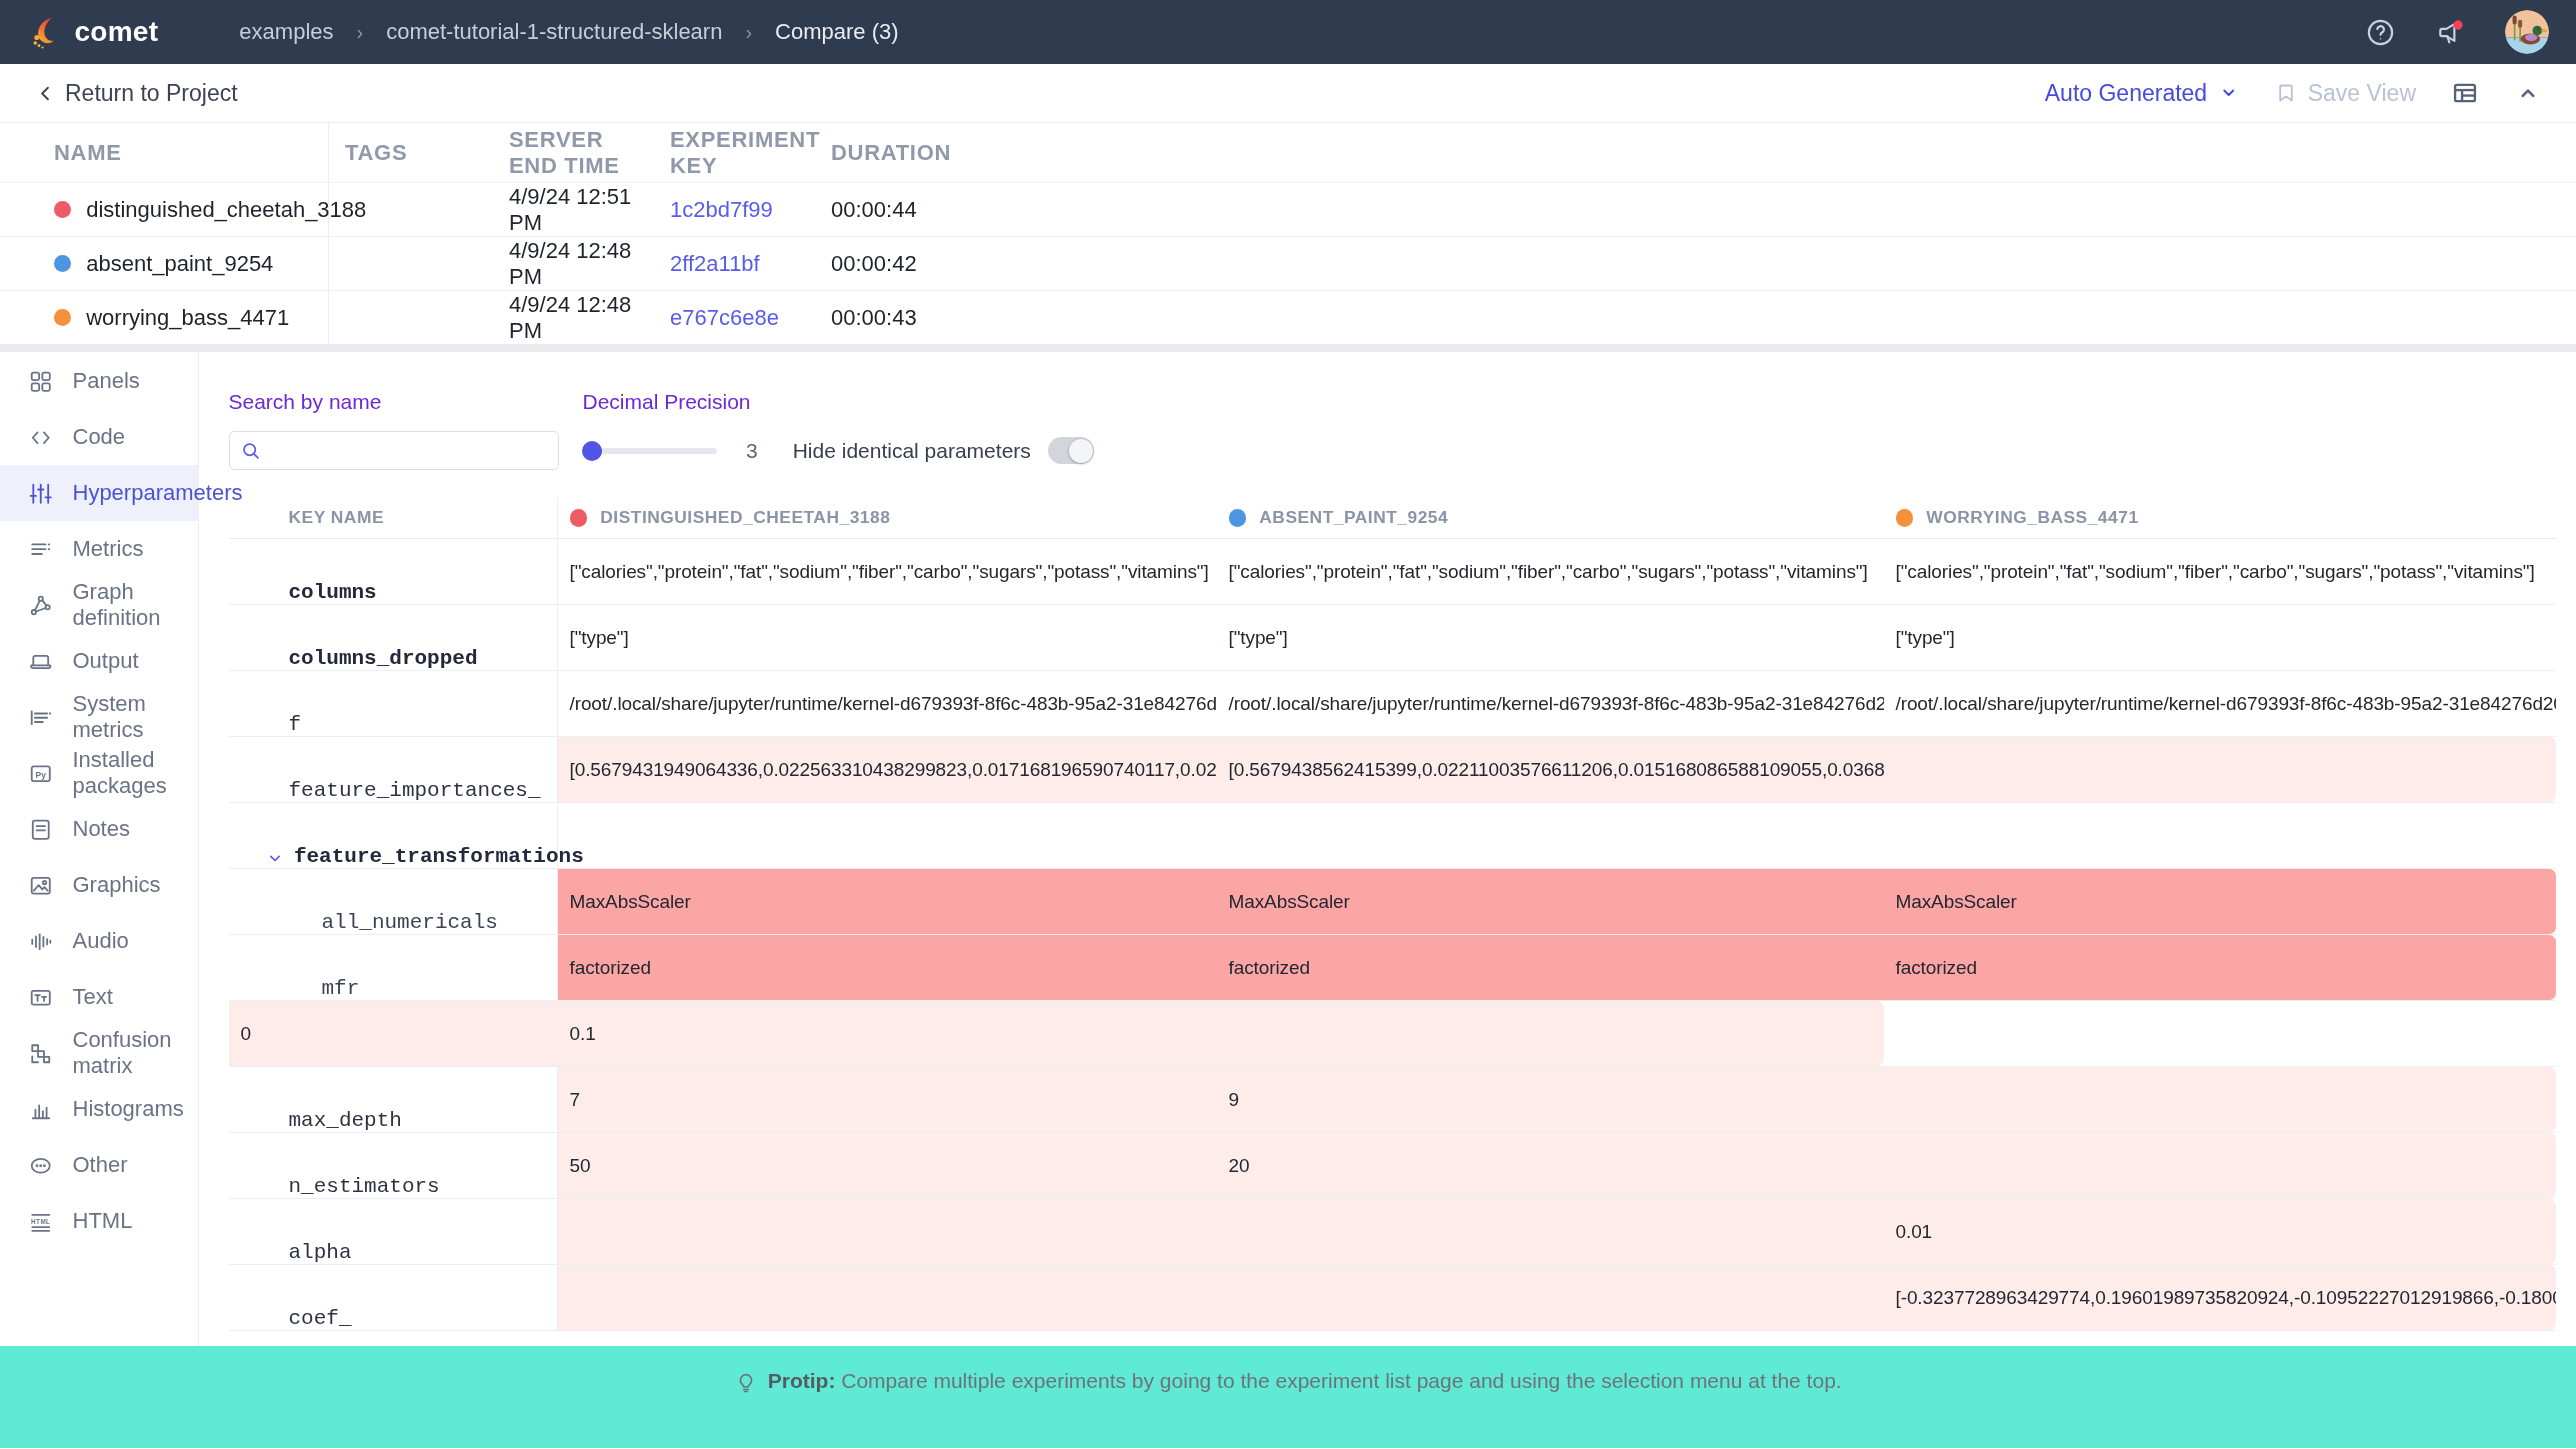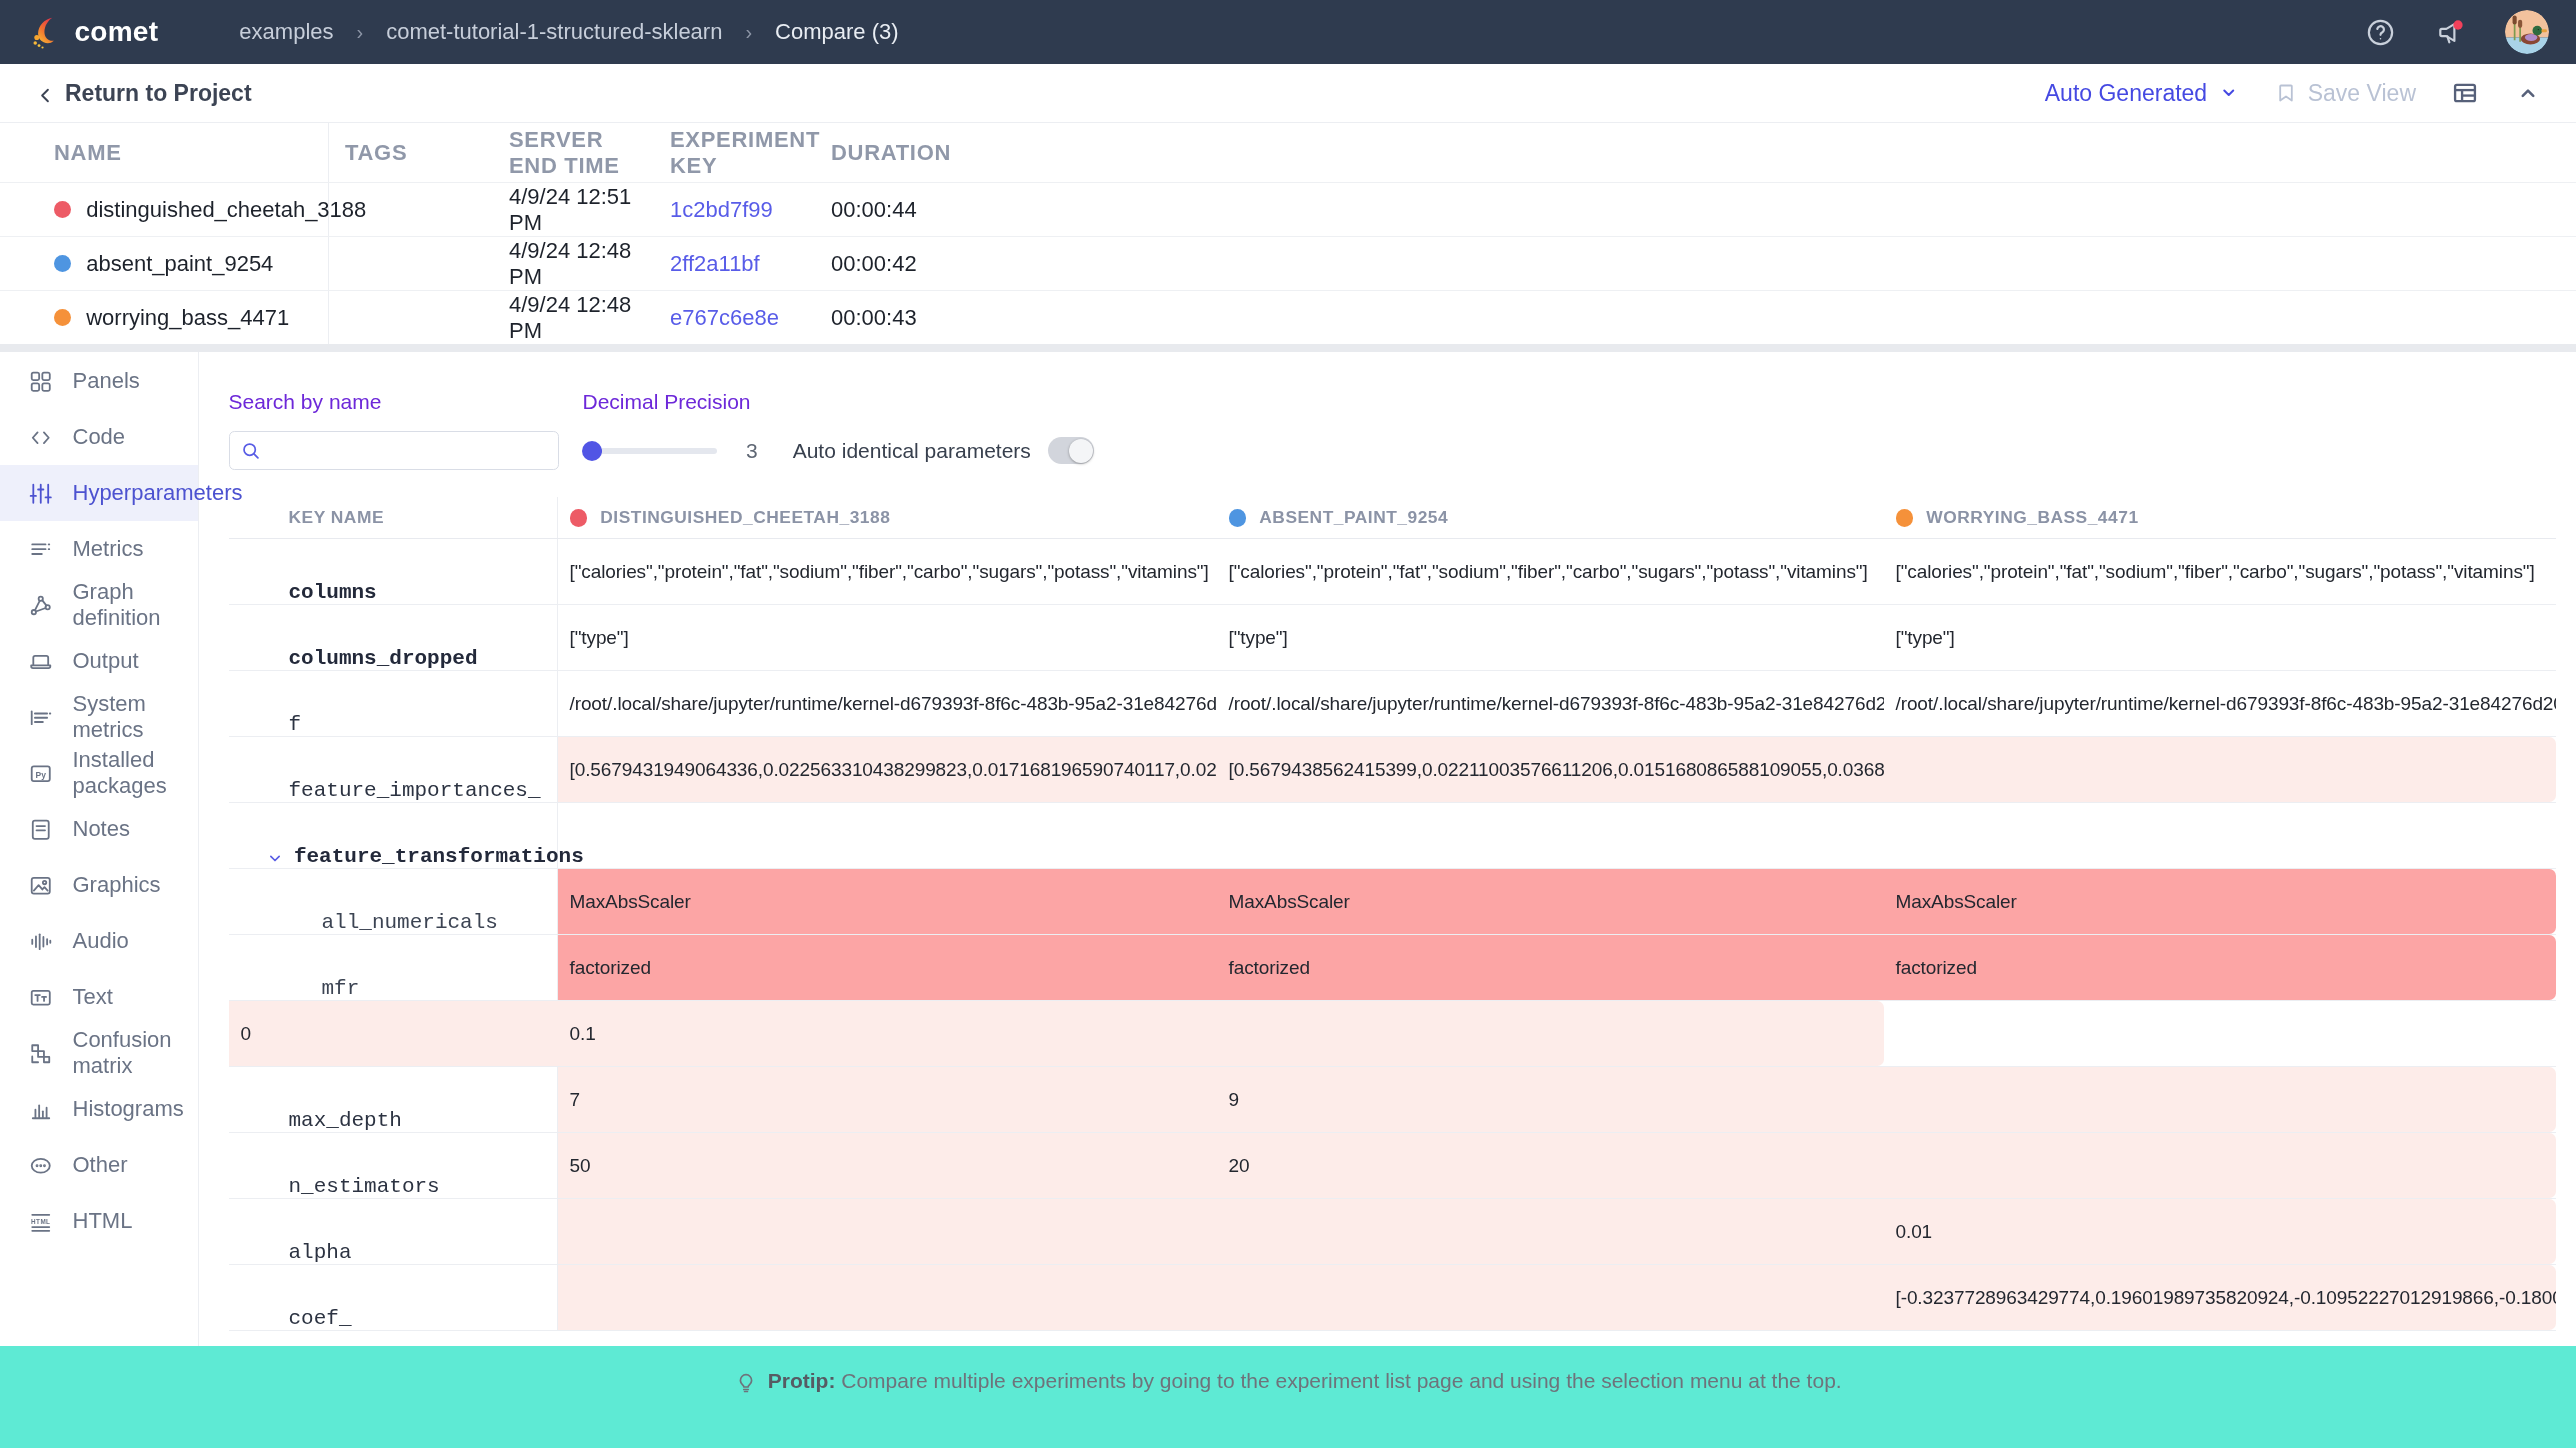--- a/index.html
+++ b/index.html
@@ -14,21 +14,21 @@
   .crumb { color:#c7ceda; cursor:pointer; }
   .crumb.current { color:#e9edf3; }
   .crumb-sep { color:#8e97a8; font-size:20px; }
   .topnav-right { margin-left:auto; display:flex; align-items:center; gap:39px; }
   .topicon { width:31px; height:31px; color:#c9d0db; cursor:pointer; position:relative; }
   .avatar { width:44px; height:44px; border-radius:50%; overflow:hidden; cursor:pointer; flex:none; }
 
   
   .toolbar { height:59px; background:#fff; display:flex; align-items:center;
     padding:0 34px; border-bottom:1.3px solid #eceef2; }
-  .return { display:flex; align-items:flex-end; gap:8px; color:#3c4454; font-size:23px; cursor:pointer;font-weight:bold; }
+  .return { display:flex; align-items:center; gap:8px; color:#3c4454; font-size:23px; cursor:pointer; }
   .return svg { width:23px; height:23px; }
   .toolbar-right { margin-left:auto; display:flex; align-items:center; gap:35px; }
   .viewsel { display:flex; align-items:center; gap:10.7px; color:#4549e2; font-size:23px; cursor:pointer; }
   .viewsel svg { width:21.5px; height:21.5px; }
   .saveview { display:flex; align-items:center; gap:9.4px; color:#b9c2d4; font-size:23px; cursor:pointer; }
   .saveview svg { width:24px; height:24px; }
   .tool-ic { width:28px; height:28px; color:#57617a; cursor:pointer; }
 
   
   .exp-grid { display:grid; grid-template-columns:329px 164px 161px 161px 1fr; align-items:center; }
@@ -401,21 +401,21 @@
         </div>
       </div>
       <div class="dec-group">
         <div class="ctl-label">Decimal Precision</div>
         <div class="slider-row">
           <div class="slider">
             <div class="slider-fill"></div>
             <div class="slider-thumb"></div>
           </div>
           <span class="dec-val">3</span>
-          <span class="hide-label">Auto identical parameters</span>
+          <span class="hide-label">Hide identical parameters</span>
           <div class="toggle">
             <div class="toggle-knob"></div>
           </div>
         </div>
       </div>
     </div>
 
     <div class="cmp">
       <div class="cmp-grid cmp-head" id="cmp-head">
           <div class="keyh">KEY NAME</div>

